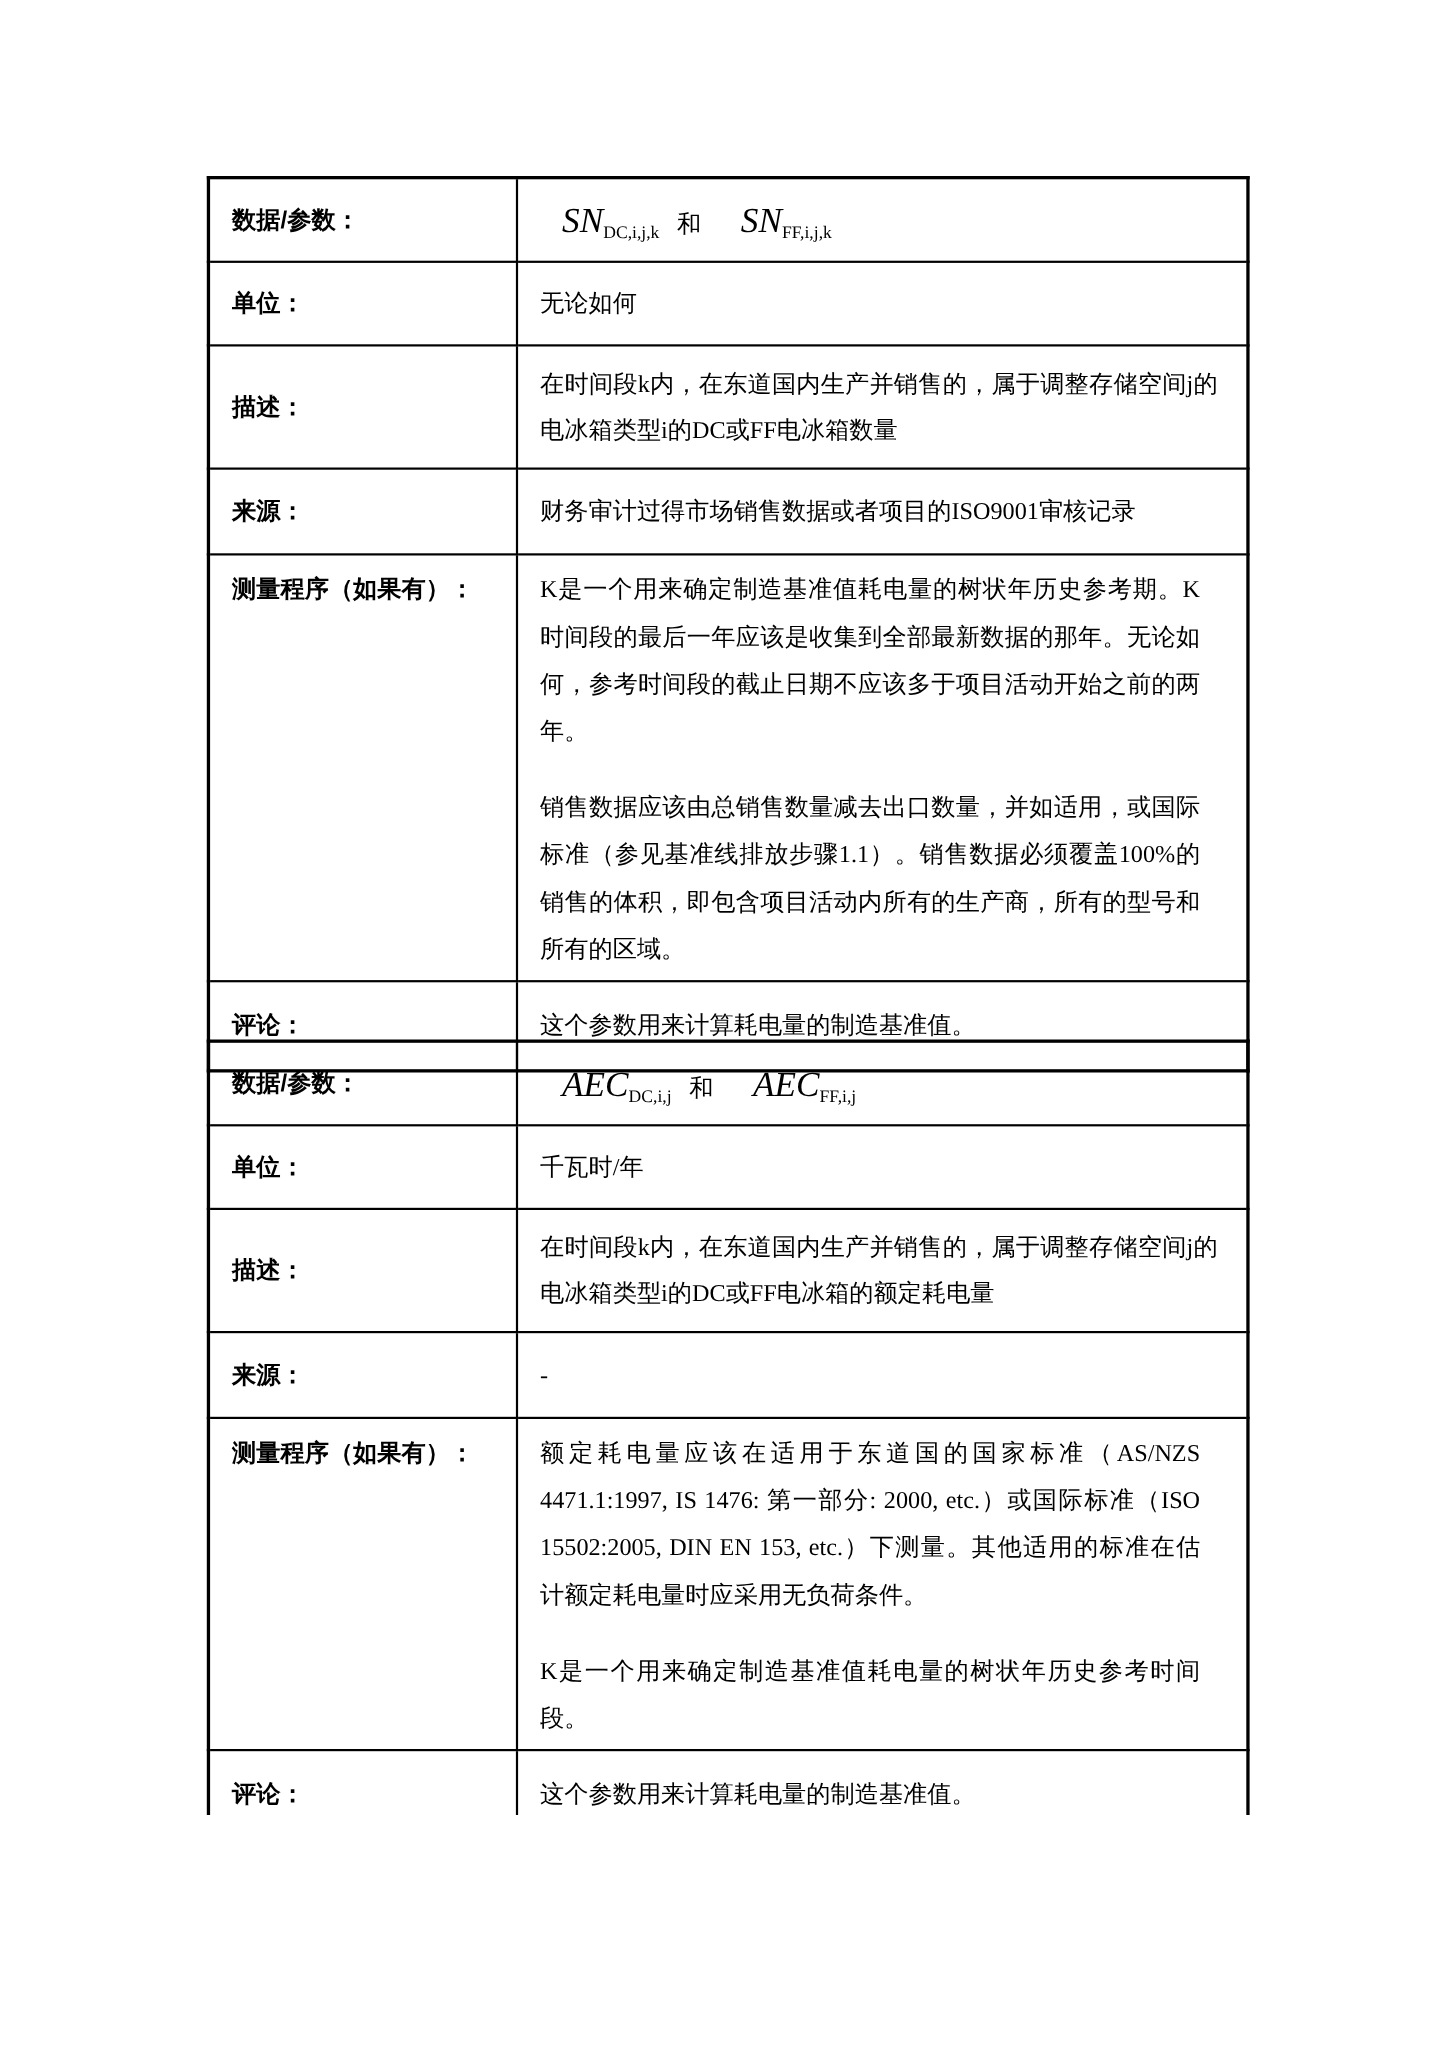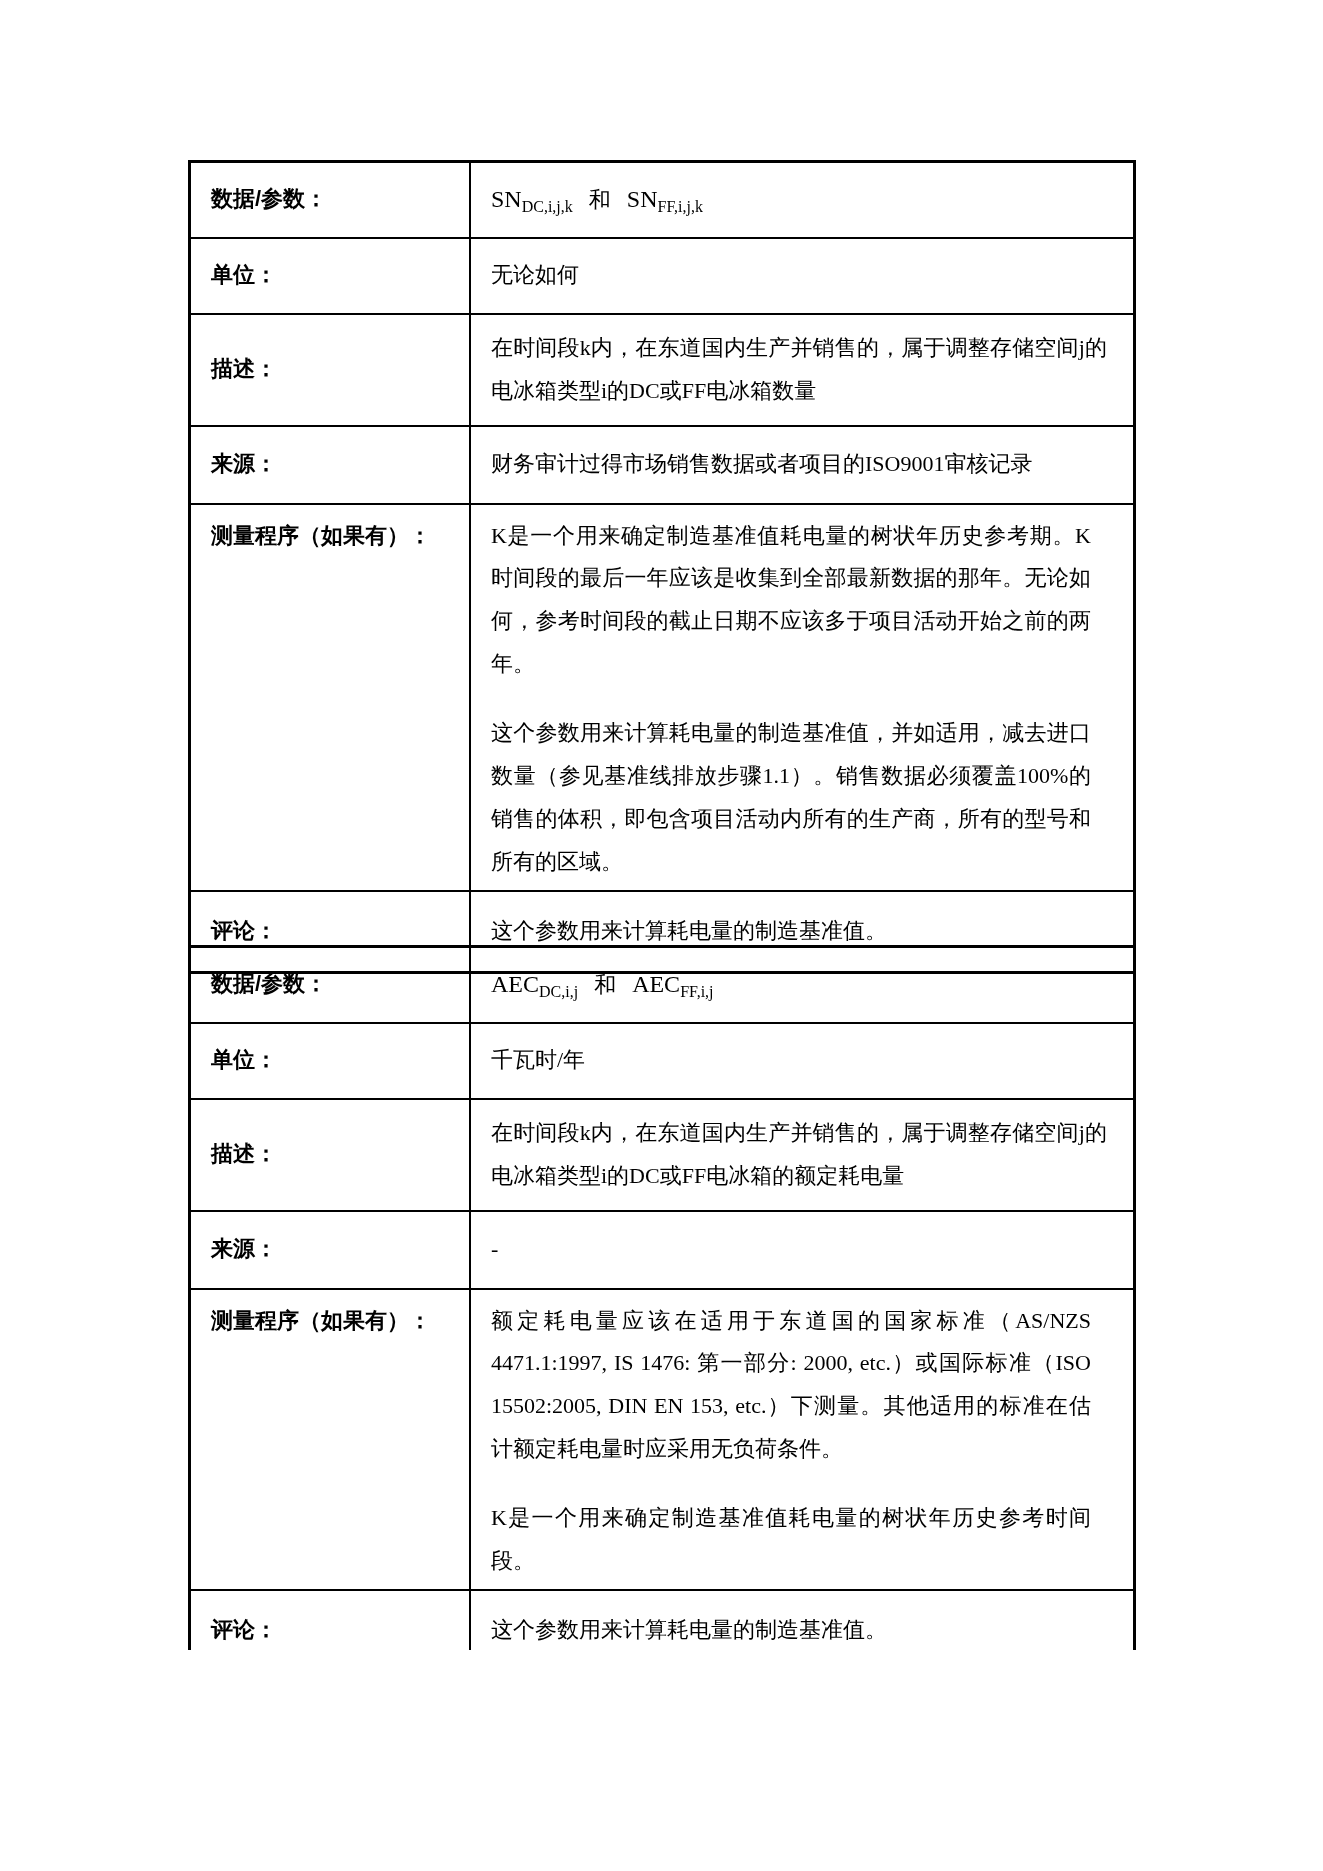--- a/index.html
+++ b/index.html
@@ -41,22 +41,24 @@
   tr.h76  { height:76px; }
   tr.h78  { height:78px; }
   tr.h112 { height:112px; }
   tr.h82  { height:82px; }
   tr.h300 { height:300px; }
   tr.h252 { height:252px; }
   tr.procedure td { vertical-align:top; padding-top:10px; }
   p.para { margin:0 16px 26px 0; text-align:justify; }
   p.para:last-child { margin-bottom:0; }
   .fbase {
-    font-size:24px;
+    font-style:italic;
+    font-size:32px;
     font-family:"Liberation Serif","DejaVu Serif",serif;
+    margin-left:20px;
   }
   sub.fsub {
     font-size:16px;
     line-height:0;
     font-family:"Liberation Serif","DejaVu Serif",serif;
   }
   .fconj {
     font-style:normal;
     font-size:22px;
     margin:0 16px;
@@ -93,21 +95,21 @@
         <td class="value-cell">在时间段k内，在东道国内生产并销售的，属于调整存储空间j的电冰箱类型i的DC或FF电冰箱数量</td>
       </tr>
       <tr class="h78">
         <td class="label-cell">来源：</td>
         <td class="value-cell">财务审计过得市场销售数据或者项目的ISO9001审核记录</td>
       </tr>
       <tr class="h300 procedure">
         <td class="label-cell">测量程序（如果有）：</td>
         <td class="value-cell">
           <p class="para">K是一个用来确定制造基准值耗电量的树状年历史参考期。K时间段的最后一年应该是收集到全部最新数据的那年。无论如何，参考时间段的截止日期不应该多于项目活动开始之前的两年。</p>
-          <p class="para">这个参数用来计算耗电量的制造基准值，并如适用，减去进口数量（参见基准线排放步骤1.1）。销售数据必须覆盖100%的销售的体积，即包含项目活动内所有的生产商，所有的型号和所有的区域。</p>
+          <p class="para">销售数据应该由总销售数量减去出口数量，并如适用，或国际标准（参见基准线排放步骤1.1）。销售数据必须覆盖100%的销售的体积，即包含项目活动内所有的生产商，所有的型号和所有的区域。</p>
         </td>
       </tr>
       <tr class="h82">
         <td class="label-cell">评论：</td>
         <td class="value-cell">这个参数用来计算耗电量的制造基准值。</td>
       </tr>
     </tbody>
   </table>
 
   <table class="param t2">

